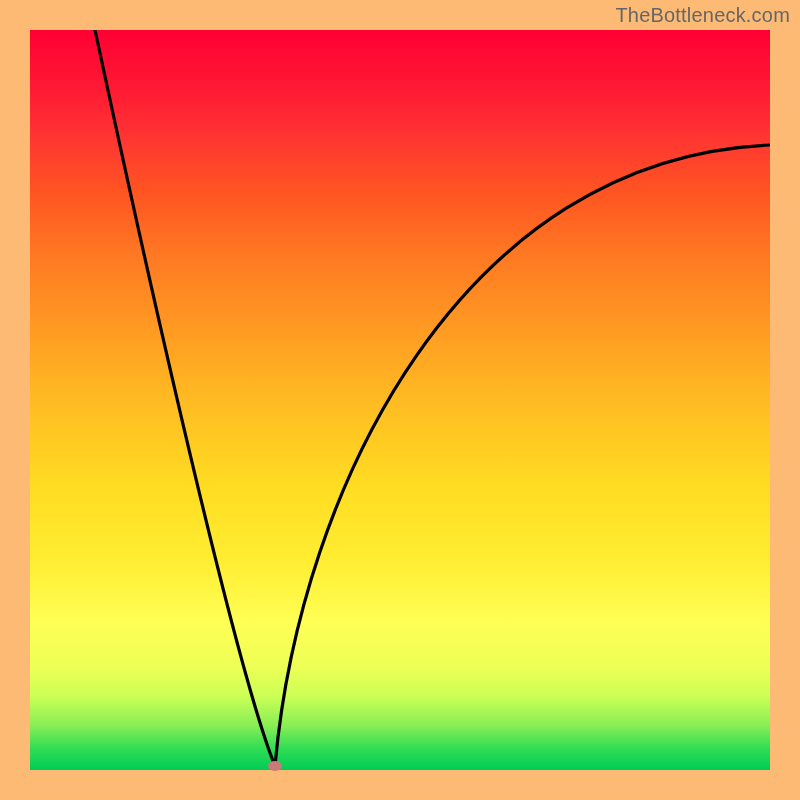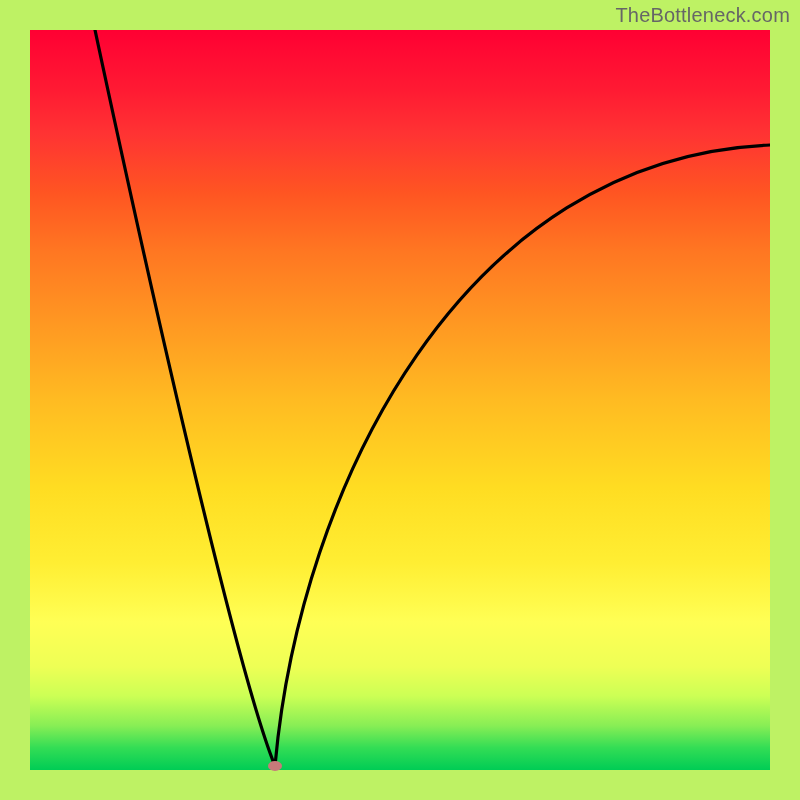--- a/index.html
+++ b/index.html
@@ -8,21 +8,21 @@
     width: 800px;
     height: 800px;
     overflow: hidden;
     background: #000;
     font-family: Arial, Helvetica, sans-serif;
   }
   .chart-container {
     position: relative;
     width: 800px;
     height: 800px;
-    background: #bef264;
+    background: #fdba74;
   }
   .plot-area {
     position: absolute;
     left: 30px;
     top: 30px;
     width: 740px;
     height: 740px;
     background: linear-gradient(to bottom,
       #ff0033 0%,
       #ff1a33 8%,

